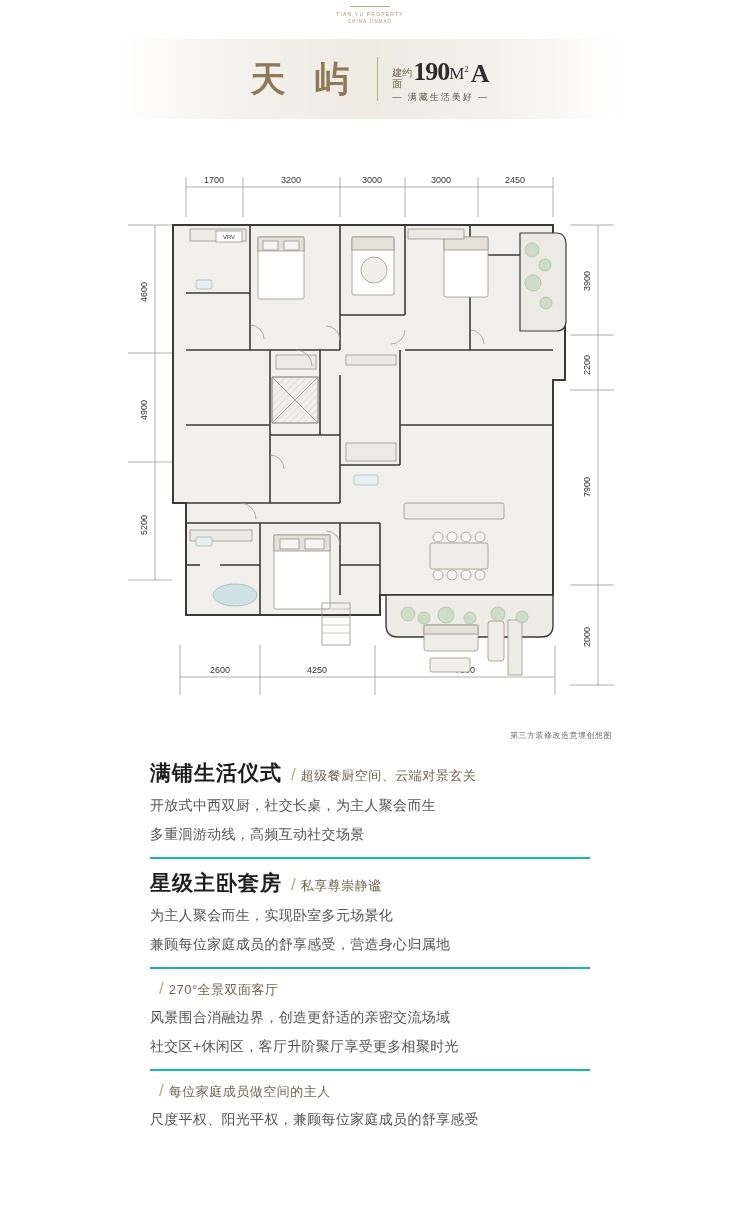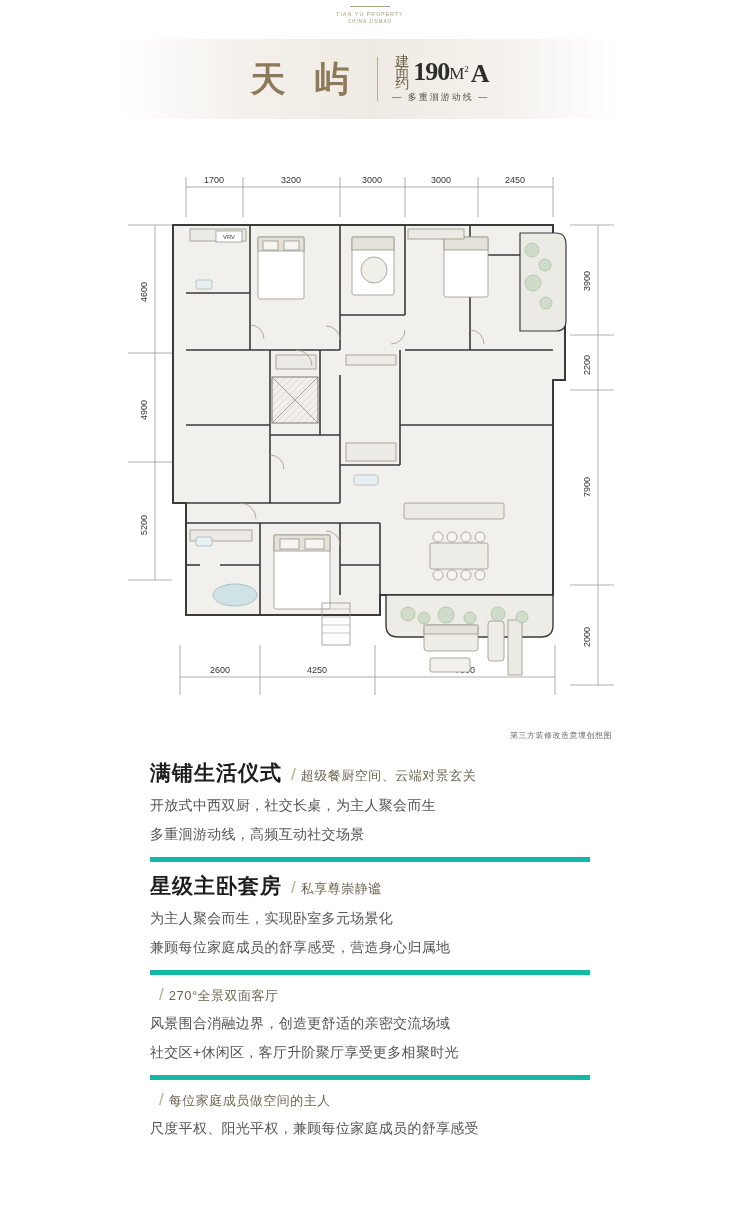--- a/index.html
+++ b/index.html
@@ -38,23 +38,23 @@
   .t-name{
     font-family:"Liberation Serif","DejaVu Serif",serif;
     font-size:35px;letter-spacing:10px;color:#8c7a58;font-weight:bold;
     padding-right:4px;
   }
   .t-sep{width:1px;height:44px;background:#b9ab8c;}
   .t-right{display:flex;flex-direction:column;align-items:flex-start;}
   .t-area-row{display:flex;align-items:flex-end;}
   .t-pre{
     font-family:"Liberation Serif",serif;
-    font-size:14px;color:#6d6149;line-height:11px;margin-right:1px;
+    font-size:10px;color:#6d6149;line-height:11px;margin-right:1px;
     width:20px;text-align:center;
-    display:flex;flex-direction:column;
+    display:flex;flex-direction:row;
   }
   .t-pre span{display:block;}
   .t-num{
     font-family:"Liberation Serif","DejaVu Serif",serif;
     font-size:26px;font-weight:bold;color:#2d2d2d;line-height:34px;letter-spacing:-1px;
   }
   .t-m{
     font-family:"Liberation Serif",serif;font-size:17px;color:#2d2d2d;line-height:30px;
   }
   .t-sup{font-size:9px;vertical-align:super;}
@@ -77,21 +77,21 @@
     position:absolute;right:128px;bottom:-6px;
     font-size:8px;color:#6b6b6b;letter-spacing:.5px;
   }
 
   
   .features{
     margin:14px 150px 0 150px;
   }
   .feature{
     padding:10px 0 12px 0;
-    border-bottom:5px solid #14b8a6;
+    border-bottom:2px solid #14b8a6;
   }
   .feature:last-child{border-bottom:none;}
   .f-head{display:flex;align-items:baseline;}
   .f-title{
     font-family:"Liberation Serif","DejaVu Serif",serif;
     font-size:21px;font-weight:bold;color:#1d1d1d;letter-spacing:1px;
   }
   .f-slash{
     color:#b9ab8c;font-size:17px;margin:0 5px 0 9px;
   }
@@ -120,21 +120,21 @@
         <div class="t-pre">
           <span>建面</span>
           <span>约</span>
         </div>
         <div class="t-num">190</div>
         <div class="t-m">
           <span>M</span><span class="t-sup">2</span>
         </div>
         <div class="t-a">A</div>
       </div>
-      <div class="t-sub">— 多重洄游动线 —</div>
+      <div class="t-sub">— 满藏生活美好 —</div>
     </div>
   </div>
 </div>
 
 <div class="plan-wrap">
 <svg class="plan-svg" width="740" height="610" viewBox="0 0 740 610">
   <defs>
     <pattern id="hatch" width="5" height="5" patternTransform="rotate(45)" patternUnits="userSpaceOnUse">
       <line x1="0" y1="0" x2="0" y2="5" stroke="#cfcabf" stroke-width="1"></line>
     </pattern>

